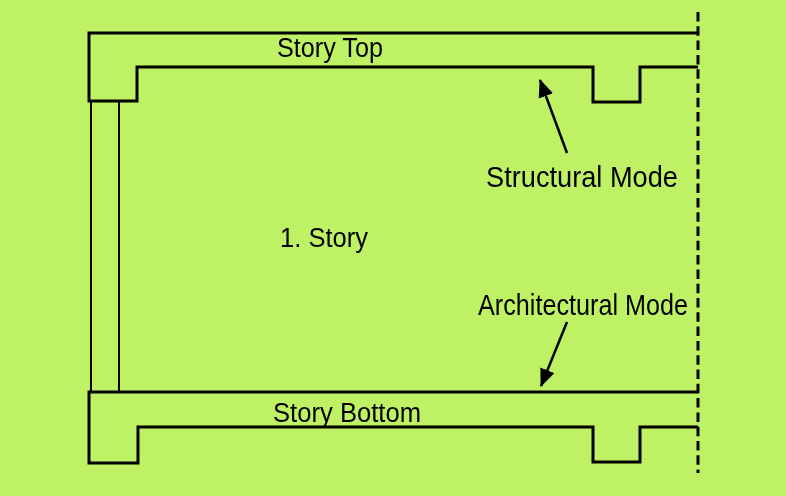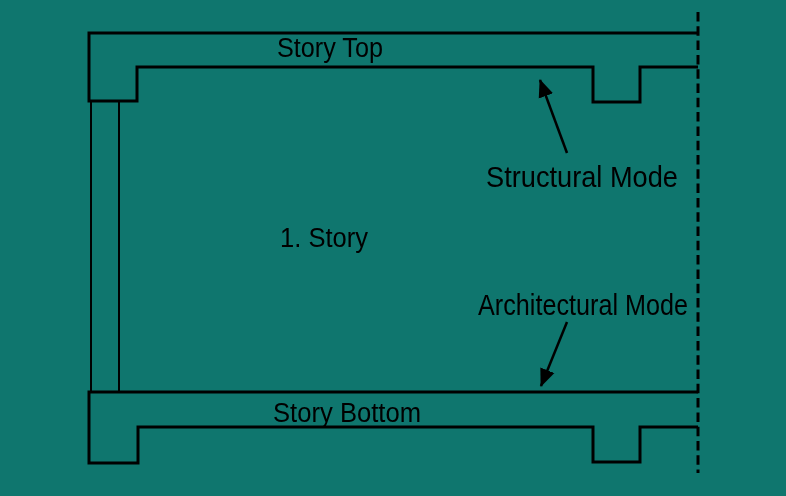--- a/index.html
+++ b/index.html
@@ -4,21 +4,21 @@
 <style>
   html, body {
     margin: 0;
     padding: 0;
     background: #ffffff;
   }
   .canvas {
     position: relative;
     width: 786px;
     height: 496px;
-    background: #0f766e;
+    background: #bef264;
     overflow: hidden;
   }
   svg text {
     font-family: "Liberation Sans", sans-serif;
     fill: #000000;
     stroke: none;
   }
   .lbl-story { font-size: 27px; }
   .lbl-mode  { font-size: 29px; }
 </style>

